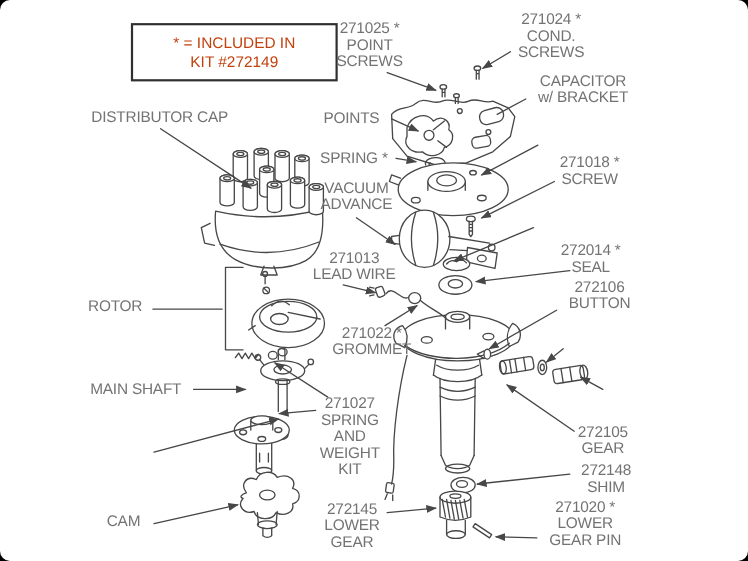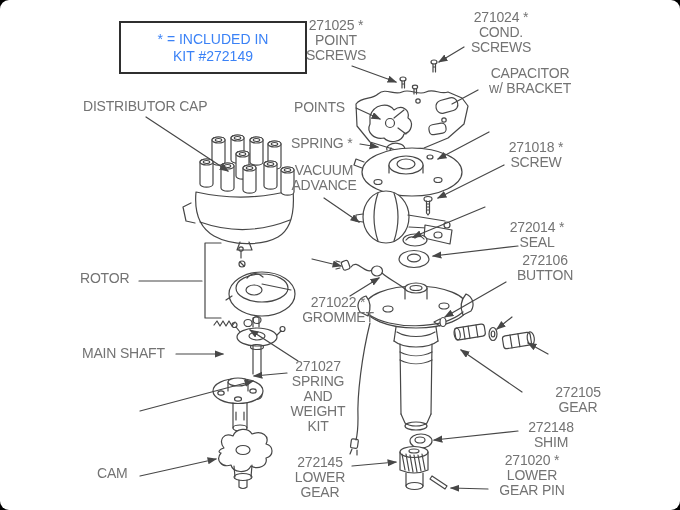--- a/index.html
+++ b/index.html
@@ -2,21 +2,21 @@
 <html><head>
 <meta charset="utf-8">
 <style>
   html,body{margin:0;padding:0;background:#000}
   .page{position:relative;width:680px;height:510px;background:#fff;border-radius:9px;overflow:hidden;
         font-family:"Liberation Sans",sans-serif}
   .lbl{position:absolute;color:#737373;font-size:14px;line-height:15px;white-space:pre-line;letter-spacing:-0.2px}
   .c{text-align:center}
   .legend{position:absolute;left:119px;top:21px;width:188px;height:53px;border:2px solid #2f2f2f;
           box-sizing:border-box;display:flex;align-items:center;justify-content:center;text-align:center;
-          color:#3b82f6;font-size:14px;line-height:17px;white-space:pre-line}
+          color:#c2410c;font-size:14px;line-height:17px;white-space:pre-line}
   svg.art{position:absolute;left:0;top:0}
   .ln{stroke:#474747;stroke-width:1.2;fill:none;stroke-linecap:round;stroke-linejoin:round}
   .w{fill:#fff}
 </style>
 </head>
 <body>
 
 <div class="page">
 
   <svg class="art" width="680" height="510" viewBox="0 0 680 510">
@@ -255,20 +255,22 @@
   <div class="lbl" style="left:82px;top:346px">MAIN SHAFT</div>
   <div class="lbl" style="left:97px;top:466px">CAM</div>
 
   <div class="lbl c" style="left:294px;top:18px;width:84px">271025 *
 POINT
 SCREWS</div>
   <div class="lbl" style="left:294px;top:100px">POINTS</div>
   <div class="lbl" style="left:291px;top:136px">SPRING *</div>
   <div class="lbl c" style="left:283px;top:163px;width:82px">VACUUM
 ADVANCE</div>
+  <div class="lbl c" style="left:281px;top:227px;width:82px">271013
+LEAD WIRE</div>
   <div class="lbl c" style="left:295px;top:295px;width:86px">271022 *
 GROMMET</div>
   <div class="lbl c" style="left:277px;top:359px;width:82px">271027
 SPRING
 AND
 WEIGHT
 KIT</div>
   <div class="lbl c" style="left:279px;top:455px;width:82px">272145
 LOWER
 GEAR</div>
@@ -277,21 +279,21 @@
 COND.
 SCREWS</div>
   <div class="lbl c" style="left:484px;top:66px;width:92px">CAPACITOR
 w/ BRACKET</div>
   <div class="lbl c" style="left:494px;top:140px;width:84px">271018 *
 SCREW</div>
   <div class="lbl c" style="left:495px;top:220px;width:84px">272014 *
 SEAL</div>
   <div class="lbl c" style="left:503px;top:253px;width:84px">272106
 BUTTON</div>
-  <div class="lbl c" style="left:536px;top:385px;width:84px">272105
+  <div class="lbl c" style="left:506px;top:385px;width:84px">272105
 GEAR</div>
   <div class="lbl c" style="left:509px;top:420px;width:84px">272148
 SHIM</div>
   <div class="lbl c" style="left:490px;top:453px;width:84px">271020 *
 LOWER
 GEAR PIN</div>
 
 </div>
 
 </body></html>

